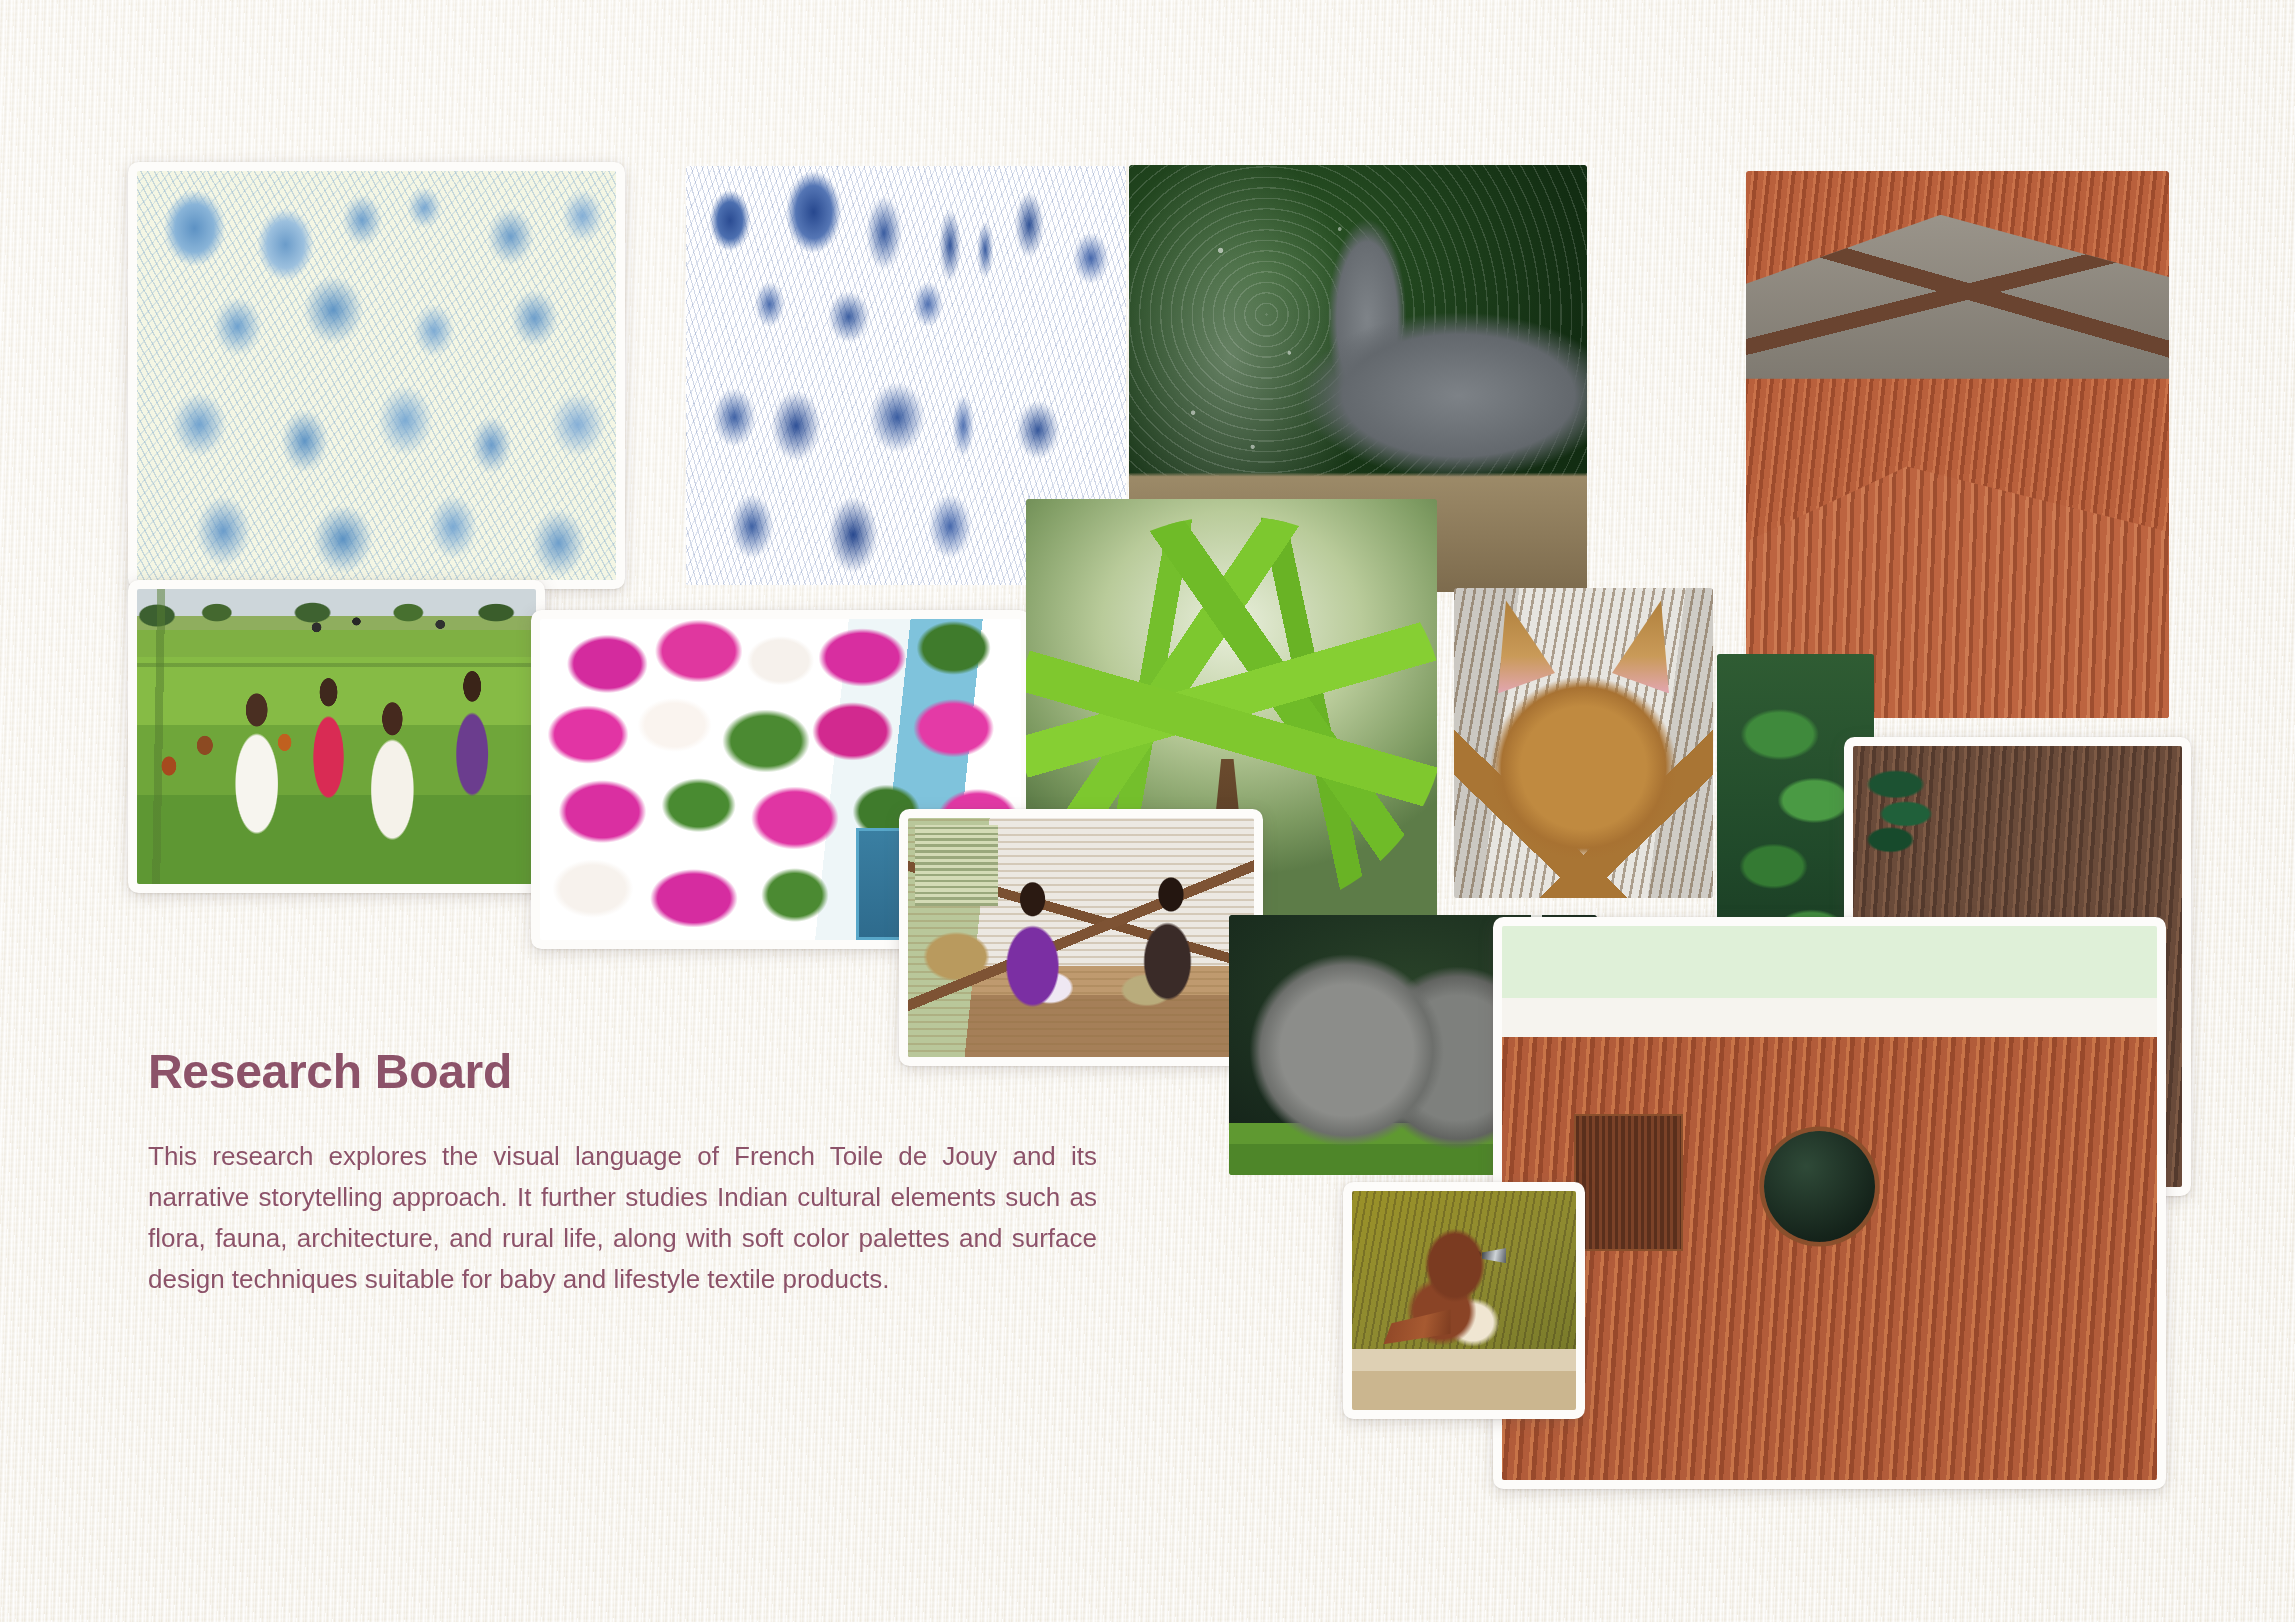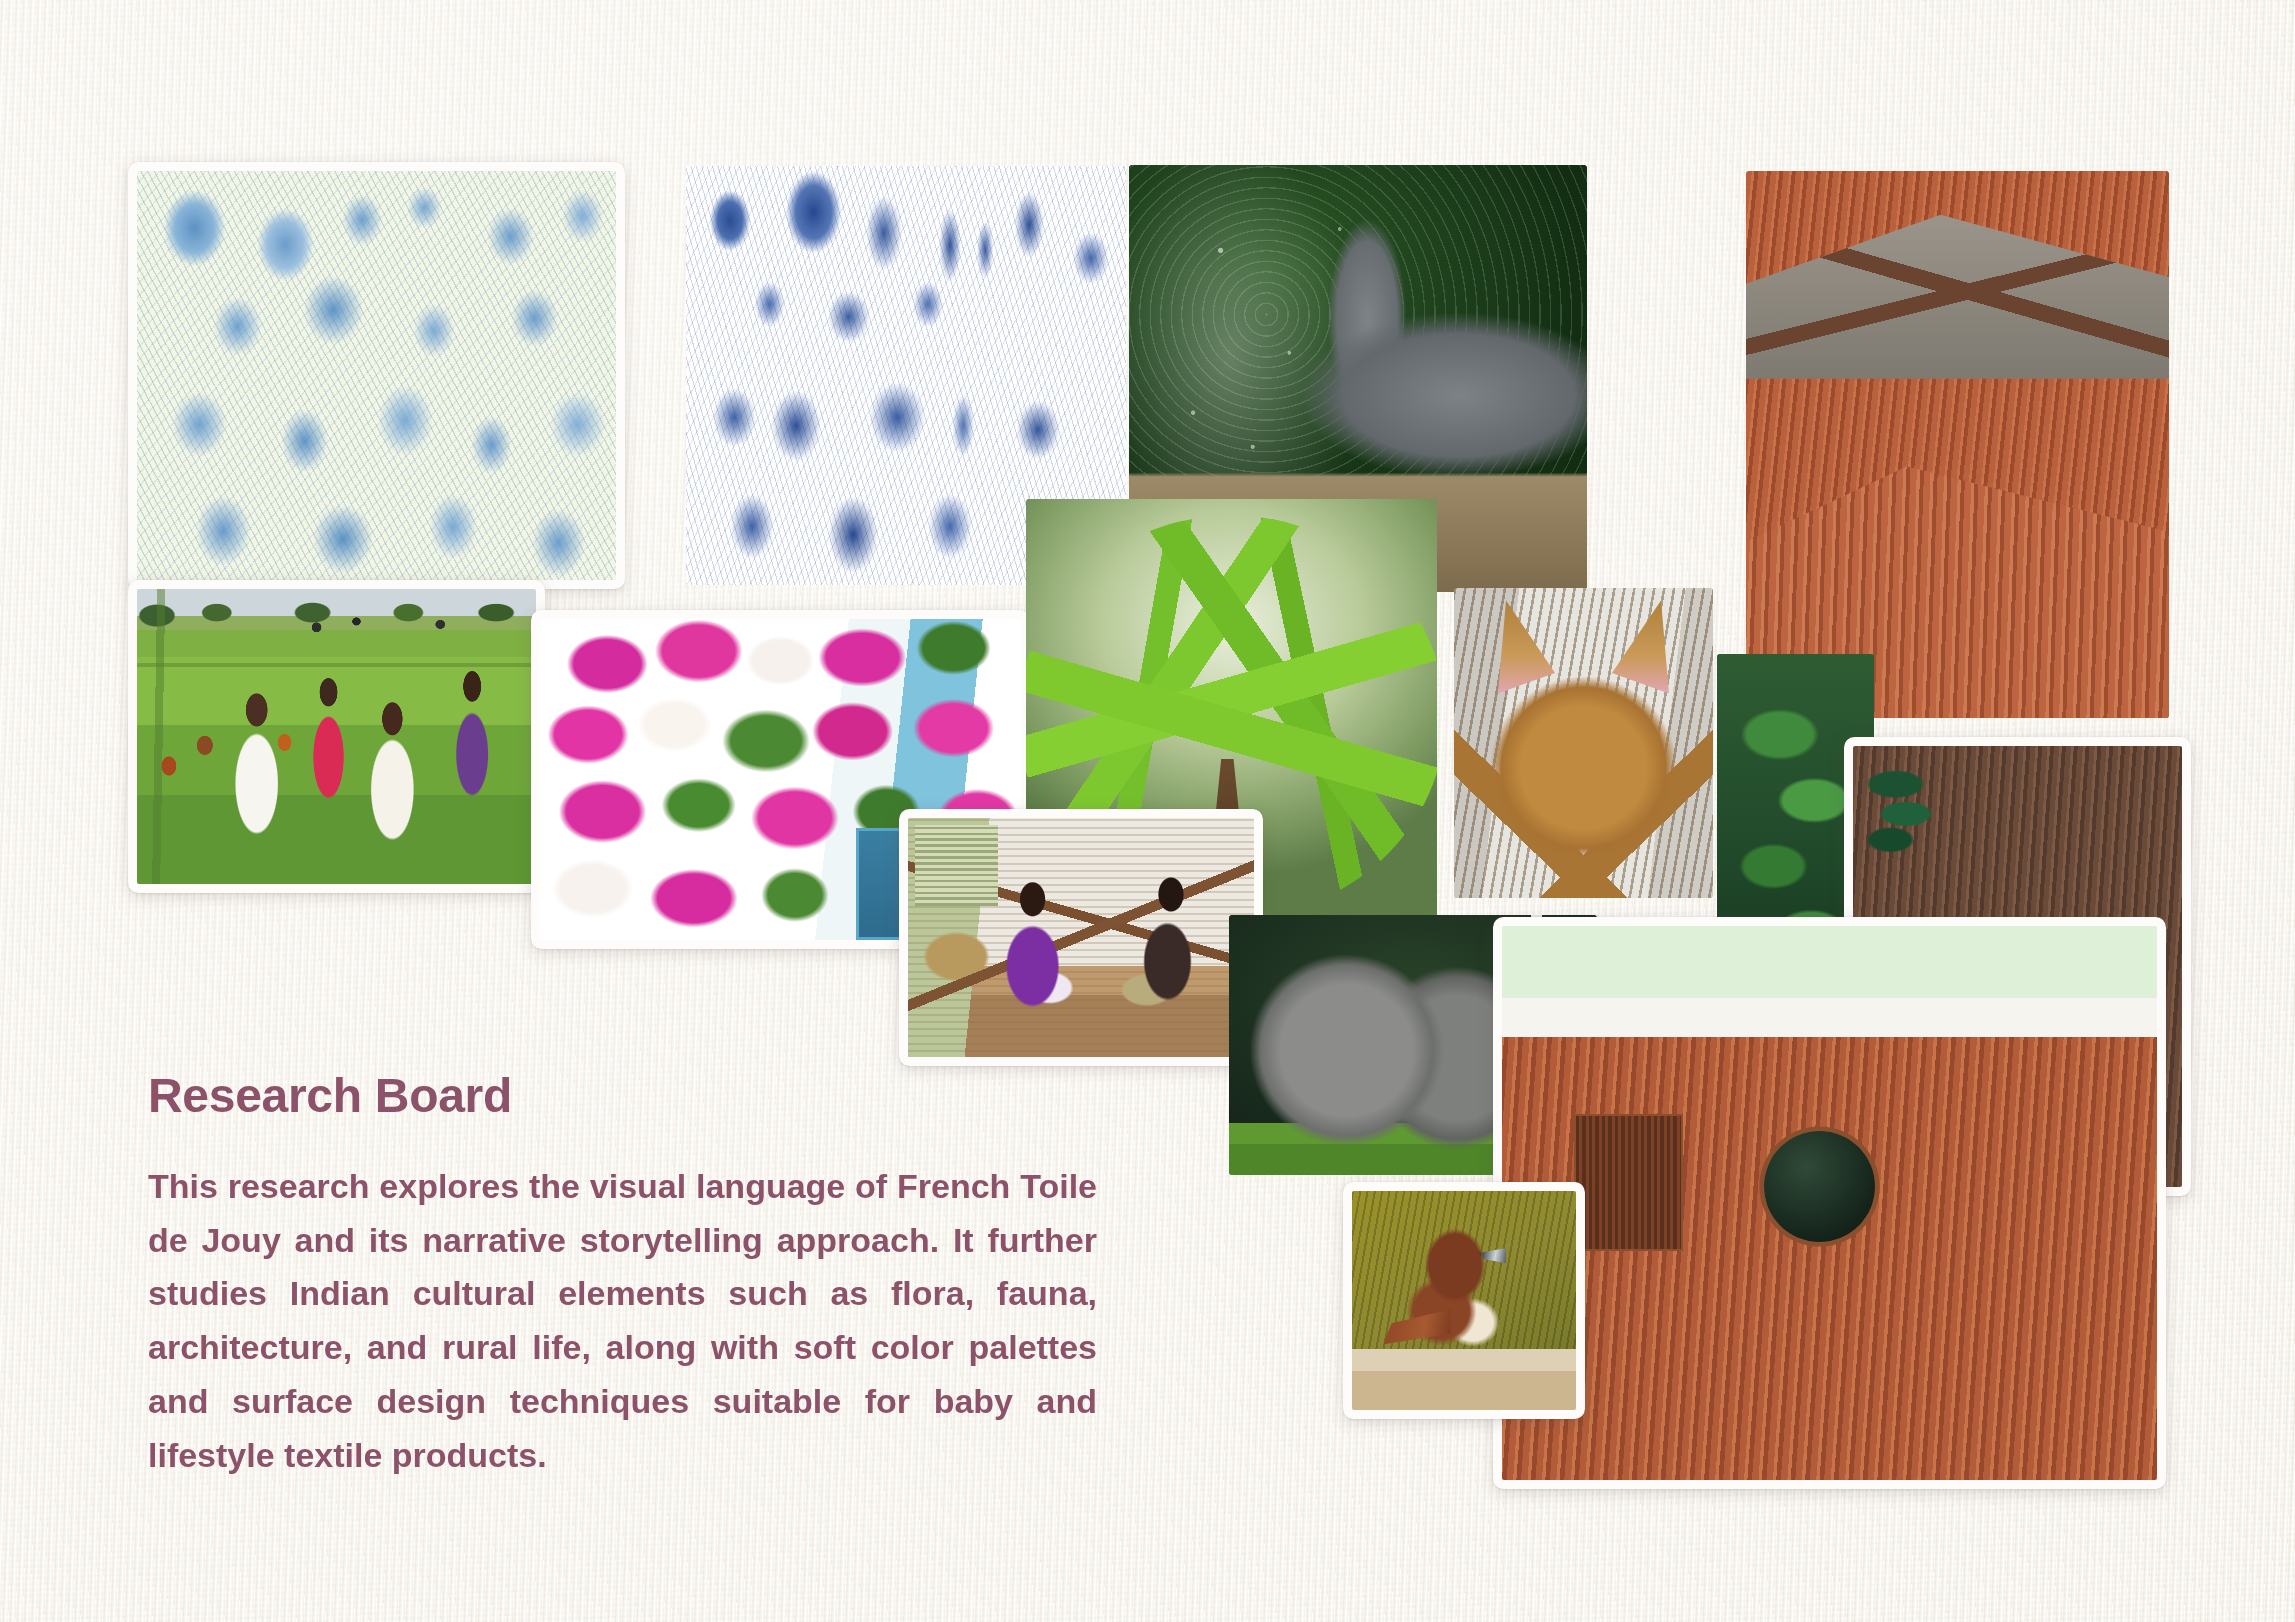--- a/index.html
+++ b/index.html
@@ -373,34 +373,34 @@
     background: linear-gradient(100deg, #3a3f45 0%, #cfd4d8 55%, #565c62 100%);
     clip-path: polygon(0 30%, 100% 0, 100% 100%, 0 70%);
   }
   .art-bird::after {
     content: ""; position: absolute; left: 14%; top: 54%; width: 30%; height: 16%;
     background: linear-gradient(100deg, #8d4526 0%, #a75a31 60%, #7a3a1f 100%);
     clip-path: polygon(100% 0, 100% 70%, 0 100%, 12% 40%);
   }
 
   
-  #text-block { position: absolute; left: 148px; top: 1068px; width: 962px; }
+  #text-block { position: absolute; left: 148px; top: 1044px; width: 962px; }
 
   #page-title {
     font-size: 48px;
     font-weight: 700;
     letter-spacing: -0.3px;
     color: #8c5269;
   }
 
   #body-copy {
     margin-top: 37px;
-    font-size: 34px;
+    font-size: 26px;
     line-height: 1.58;
-    font-weight: 700;
+    font-weight: 400;
     color: #8c5269;
     text-align: justify;
     width: 949px;
   }
 </style>
 </head>
 <body>
 
 <div id="paper-texture"></div>
 

